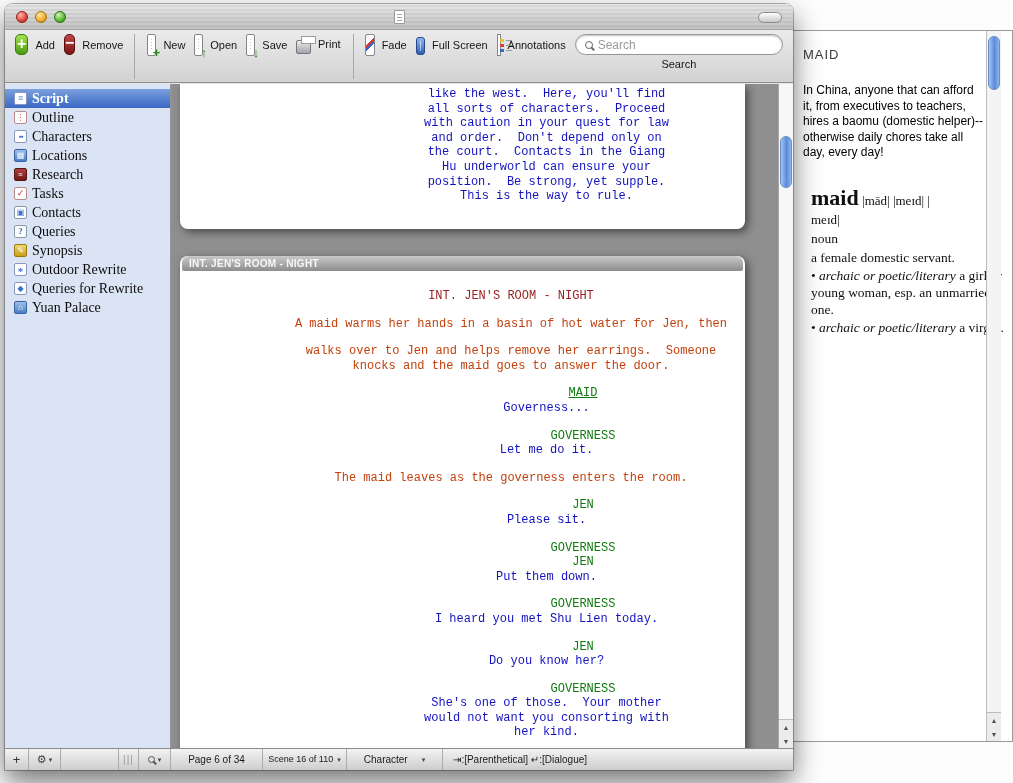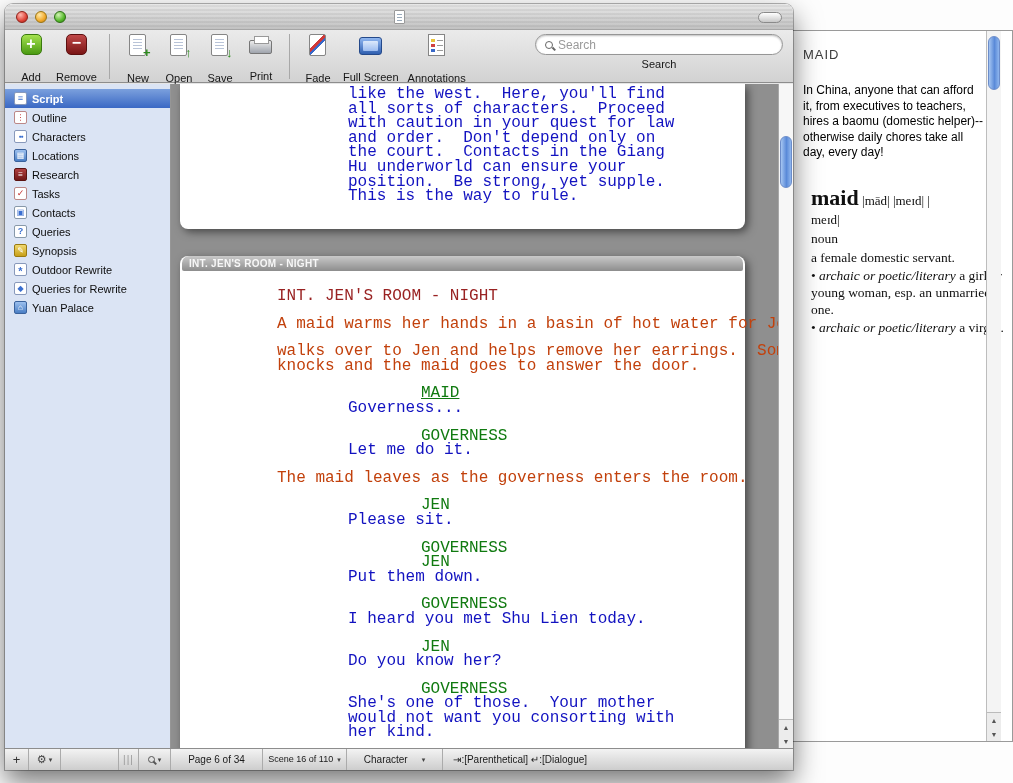--- a/index.html
+++ b/index.html
@@ -48,21 +48,21 @@
   .tdoc { width:11px; height:14px; background:#fff; border:1px solid #999; border-radius:1px; position:relative; }
   .tdoc::before { content:""; position:absolute; left:2px; right:2px; top:3px; height:1px;
     background:#9ab; box-shadow:0 3px 0 #9ab,0 6px 0 #9ab; }
   .title-text { font-size:13px; color:#161616; }
   .lozenge { position:absolute; right:11px; top:8px; width:24px; height:11px; border:1px solid #8a8a8a;
     border-radius:6px; background:linear-gradient(#ffffff,#c8c8c8); }
 
   .toolbar { height:53px; background:linear-gradient(#ebebeb,#d2d2d2);
     border-bottom:1px solid #8d8d8d; display:flex; align-items:flex-start;
     padding:4px 10px 0 10px; gap:9px; }
-  .tbtn { display:flex; flex-direction:column; align-items:center; gap:16px; min-width:32px;text-align:right; }
+  .tbtn { display:flex; flex-direction:row; align-items:center; gap:7px; min-width:32px;text-align:right; }
   .tlabel { font-size:11px; color:#161616; white-space:nowrap; }
   .tsep { width:1px; height:45px; background:#a8a8a8; margin:0 3px; }
   .ticon { display:block; }
   .ic-add,.ic-remove { width:21px; height:21px; border-radius:5px; color:#fff; font-weight:bold;
     font-size:16px; line-height:18px; text-align:center; }
   .ic-add { background:linear-gradient(#a5e24f,#4a9a12); border:1px solid #3a7a0e; }
   .ic-add::before { content:"+"; }
   .ic-remove { background:linear-gradient(#c04848,#7a1515); border:1px solid #5c0f0f; }
   .ic-remove::before { content:"−"; line-height:16px; display:block; }
   .ic-doc { width:17px; height:22px; background:#fff; border:1px solid #858585; border-radius:2px; position:relative; }
@@ -93,21 +93,21 @@
     display:flex; align-items:center; padding:0 9px; box-shadow:inset 0 1px 2px rgba(0,0,0,.25); gap:5px; }
   .mag { width:8px; height:8px; border:1.5px solid #666; border-radius:50%; position:relative; flex:0 0 8px; }
   .mag::after { content:""; position:absolute; width:4px; height:1.5px; background:#666;
     transform:rotate(45deg); right:-3.5px; bottom:-1.5px; }
   .search-field input { flex:1; border:0; outline:0; background:transparent; font-size:12px;
     font-family:"Liberation Sans",sans-serif; color:#222; }
   .search-field input::placeholder { color:#9a9a9a; }
 
   .content { position:absolute; top:80px; bottom:22px; left:0; right:0; display:flex; }
   .sidebar { width:166px; background:#dbe4f4; border-right:1px solid #969696; padding-top:5px;
-    font-size:11px; color:#0c0c0c; }
+    font-size:14px; color:#0c0c0c;font-family:Liberation Serif, serif; }
   .side-item { display:flex; align-items:center; gap:5px; height:19px; padding-left:9px; cursor:default; }
   .side-item.selected { background:linear-gradient(#7ba0dd,#3a68c4); color:#fff; font-weight:bold; }
   .sicon { width:13px; height:13px; border-radius:2px; flex:0 0 13px; display:flex;
     align-items:center; justify-content:center; font-size:9px; line-height:1; }
   .si-script { background:#fff; border:1px solid #8899bb; color:#3a6fd0; } .si-script::before{content:"≡";}
   .si-outline { background:#fff; border:1px solid #bb8888; color:#c03030; font-size:8px; } .si-outline::before{content:"⋮";}
   .si-characters { background:#fff; border:1px solid #8899bb; color:#3a6fd0; font-size:5px; letter-spacing:-1px; } .si-characters::before{content:"●●";}
   .si-locations { background:linear-gradient(#9cc0ee,#4a7ec4); border:1px solid #3a629c; color:#fff; font-size:8px; } .si-locations::before{content:"▦";}
   .si-research { background:linear-gradient(#b04040,#701818); border:1px solid #5a1210; color:#fff; font-size:8px; } .si-research::before{content:"≡";}
   .si-tasks { background:#fff; border:1px solid #bb8888; color:#c03030; } .si-tasks::before{content:"✓";}
@@ -122,22 +122,22 @@
   .vscroll { position:absolute; right:0; top:0; bottom:0; width:15px; background:#f7f7f7; border-left:1px solid #a8a8a8; }
   .vscroll .scroll-thumb { top:52px; height:52px; }
   .pages { position:absolute; left:9px; top:0; width:565px; }
   .page { background:#fff; box-shadow:3px 3px 9px rgba(0,0,0,.5); position:relative; }
   .page1 { height:145px; border-radius:0 0 8px 8px; padding-top:3px; overflow:hidden; }
   .page2 { margin-top:27px; height:920px; border-radius:8px; }
   .scene-header { height:15px; margin:2px 2px 0 2px; border-radius:7px 7px 2px 2px;
     background:linear-gradient(#c9c9c9,#8d8d8d); color:#f7f7f7; font-size:10px; font-weight:bold;
     line-height:15px; padding-left:7px; letter-spacing:.3px; }
   .script-body { padding-top:18px; }
-  .blk { font-family:"Liberation Mono","DejaVu Sans Mono",monospace; font-size:16px; line-height:14.6px;
-    white-space:pre; margin:0 0 13px 97px; color:#1212c0; }
+  .blk { font-family:"Liberation Mono","DejaVu Sans Mono",monospace; font-size:12px; line-height:14.6px;
+    white-space:pre; margin:0 0 13px 97px; color:#1212c0;text-align:center; }
   .blk.scene { color:#992222; }
   .blk.action { color:#c2410c; }
   .blk.dialogue { margin-left:168px; }
   .blk.character { margin-left:241px; margin-bottom:0; color:#107a10; }
   .blk.underline { text-decoration:underline; }
   .page1 .blk.dialogue { margin-bottom:0; }
 
   .statusbar { position:absolute; left:0; right:0; bottom:0; height:22px;
     background:linear-gradient(#f3f3f3,#cdcdcd); border-top:1px solid #8d8d8d;
     display:flex; align-items:stretch; font-size:10px; color:#1a1a1a; }

